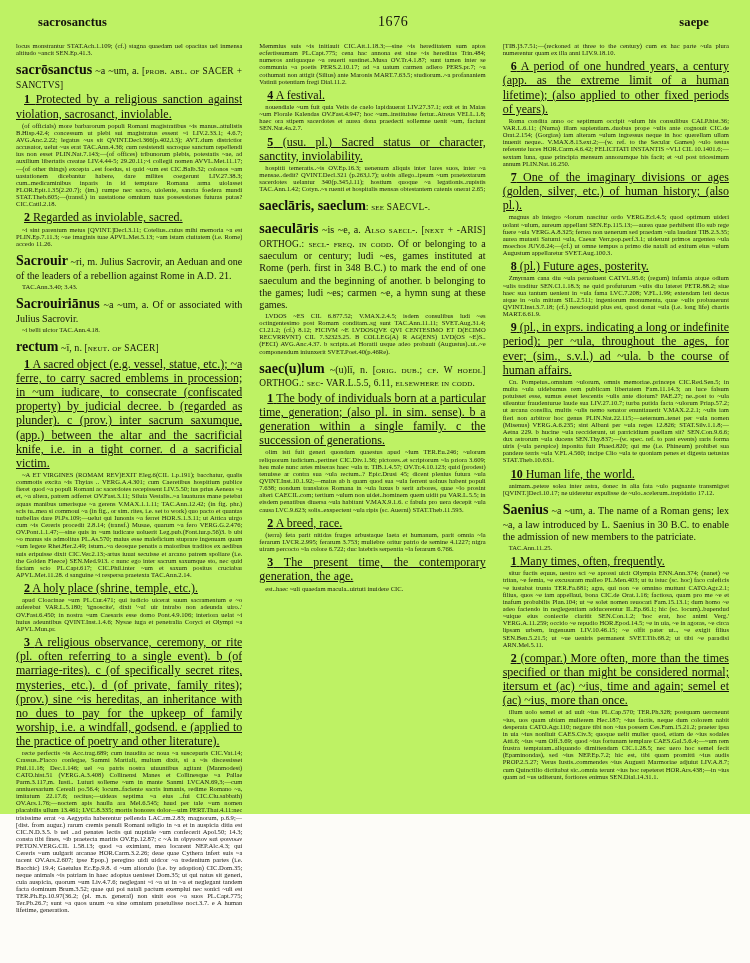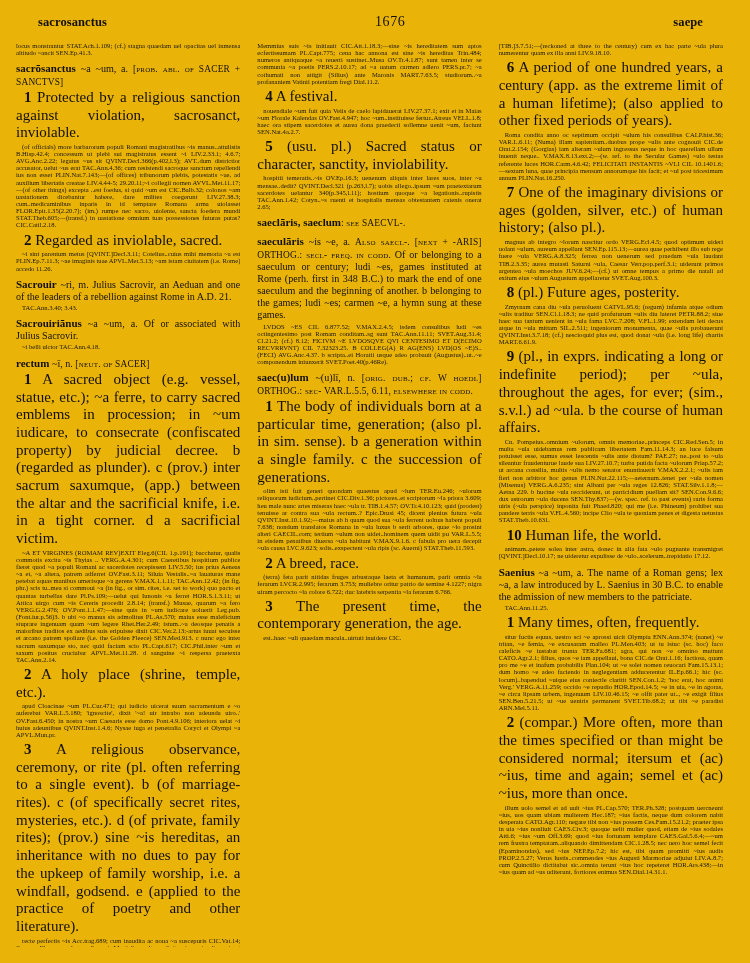--- a/index.html
+++ b/index.html
@@ -5,24 +5,24 @@
   html,body{margin:0;padding:0;}
   body{
     width:750px;height:963px;
     background:#fdfcf8;
     font-family:"Liberation Serif", serif;
     color:#13100c;
     overflow:hidden;
   }
   #page{
     position:relative;
-    width:750px;height:963px;
+    width:750px;height:814px;
     box-sizing:border-box;
-    padding:14px 27px 10px 16px;
-    background:#eab308;
+    padding:14px 21px 10px 16px;
+    background:#bef264;
   }
 
   
   .runhead{
     display:flex;align-items:baseline;justify-content:space-between;
     height:22px;
     padding:0 20px 0 22px;
     margin-bottom:6px;
   }
   .runhead .rh-left,.runhead .rh-right{
@@ -40,44 +40,45 @@
     width:234px;
     position:relative;
     overflow:hidden;
   }
   .col + .col{padding-left:7px;}
   .col-2,.col-3{border-left:0px solid transparent;}
 
   
   p{margin:0;}
   .defn{
-    font-size:15px;
+    font-size:12px;
     line-height:1.18;
     text-align:justify;
     margin:0 0 1px 0;
     text-indent:8px;
+    text-decoration:underline;
   }
   .cites{
     font-size:6.6px;
     line-height:1.085;
     text-align:justify;
     margin:0 0 3px 0;
     text-indent:6px;
     color:#1a1712;
   }
   .cites.noind{text-indent:0;}
   .entry{margin:0 0 1px 0;}
   .entry-head{
     font-size:10.1px;
     line-height:1.2;
     text-align:justify;
     margin:6px 0 1px 0;
     text-indent:0;
   }
-  .hw{font-weight:bold;font-size:11px;}
+  .hw{font-weight:bold;font-size:14px;}
   .it{}
   .sc{font-variant:small-caps;font-size:.93em;letter-spacing:.2px;}
   .sn{font-weight:bold;}
   .seeline{font-size:10.1px;line-height:1.2;margin:6px 0 1px 0;}
 </style>
 </head>
 <body>
 
 <div id="page">
 

